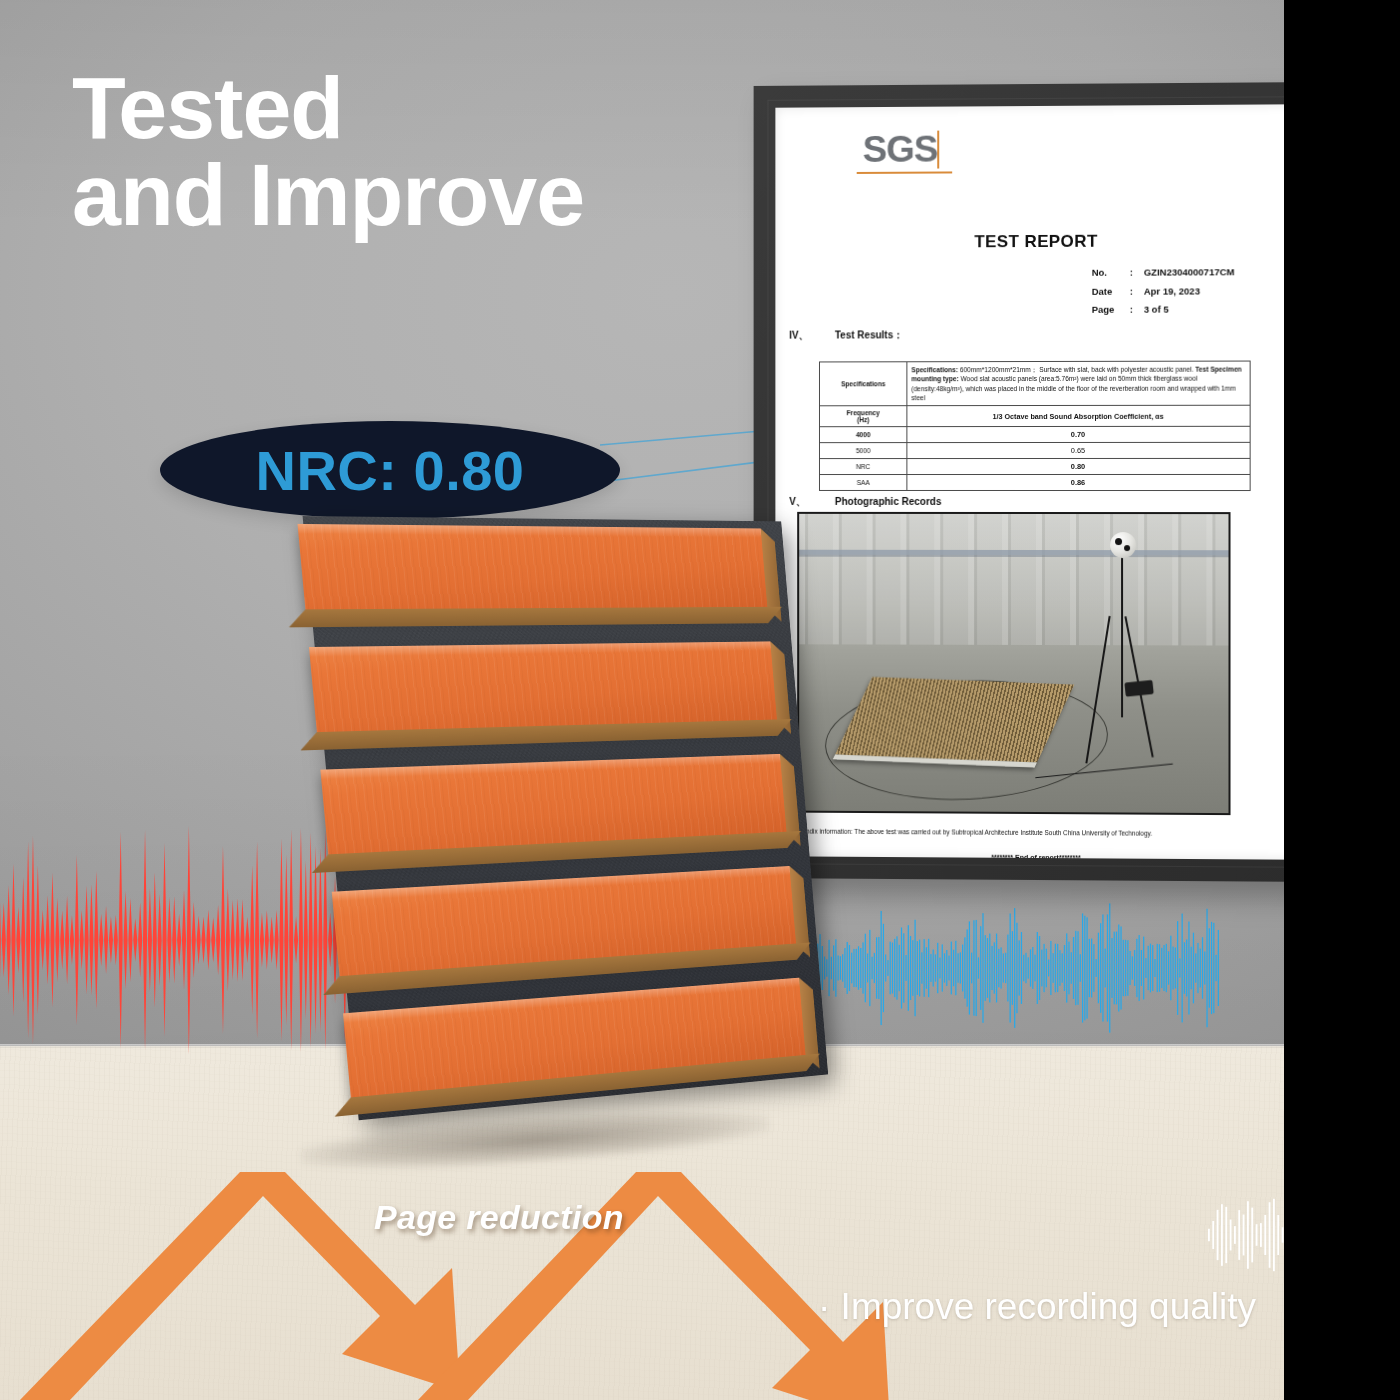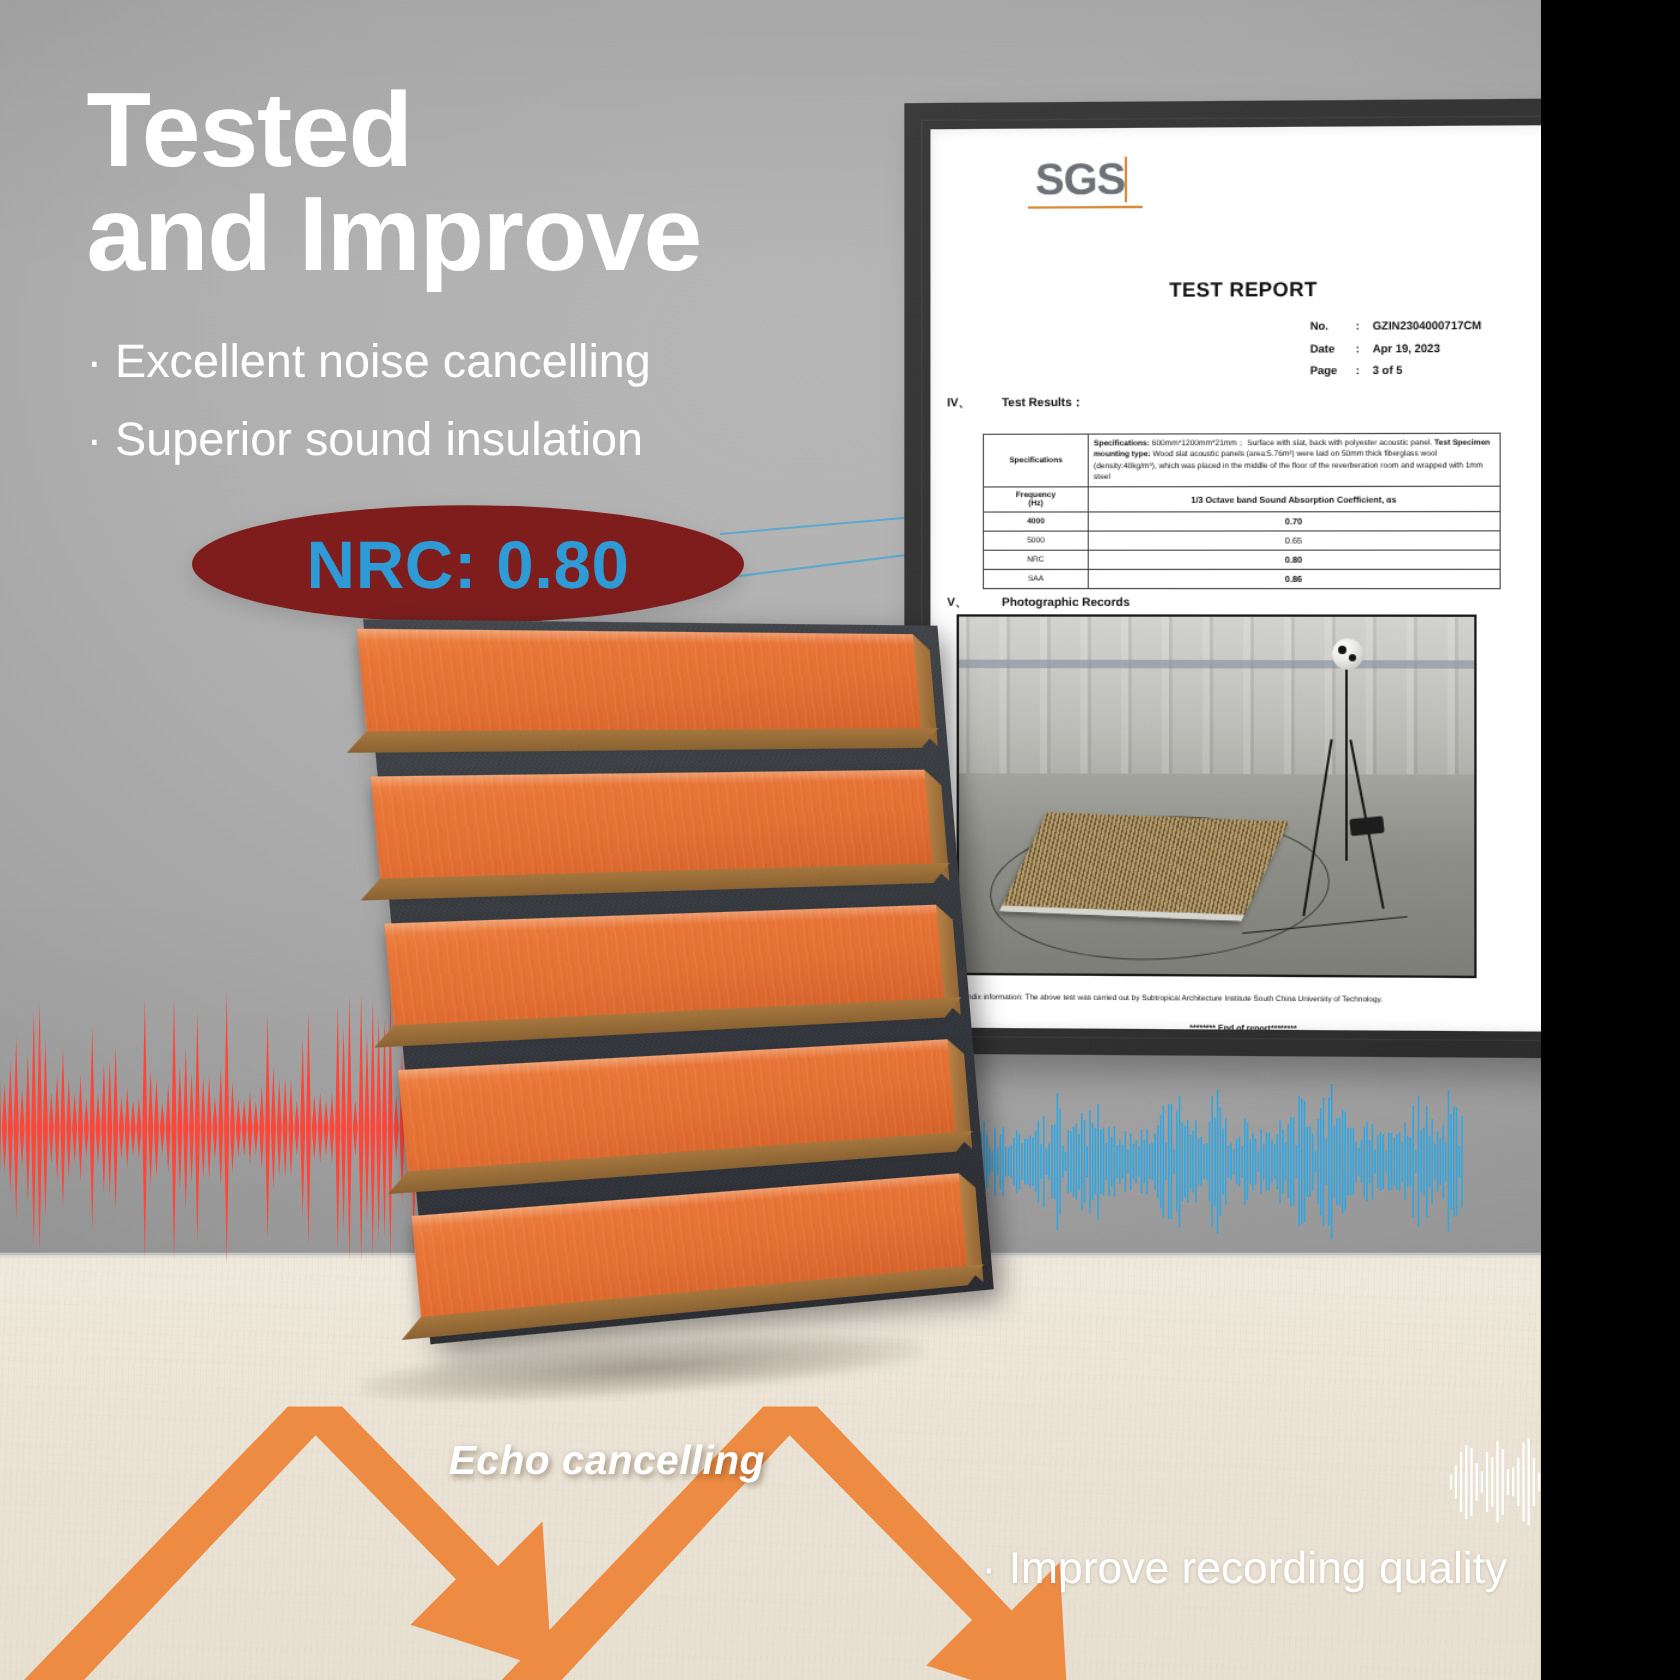--- a/index.html
+++ b/index.html
@@ -28,21 +28,21 @@
 
   
   .headline{position:absolute;left:72px;top:64px;width:640px;color:#FFFFFF;
     font-size:88px;line-height:.99;font-weight:700;letter-spacing:-1px;}
   .headline .l2{display:block;}
   .bullets{position:absolute;left:72px;top:282px;width:660px;color:#FFFFFF;}
   .bullet{font-size:39px;line-height:1.0;margin-bottom:26px;white-space:nowrap;font-weight:400;}
 
   
   .nrc-badge{position:absolute;left:160px;top:421px;width:460px;height:98px;
-    background:#7f1d1d;border-radius:50%/50%;
+    background:#0f172a;border-radius:50%/50%;
     box-shadow:0 6px 16px rgba(0,0,0,.13);
     display:flex;align-items:center;justify-content:center;}
   .nrc-badge span{color:#2E9BD6;font-size:56px;font-weight:700;letter-spacing:.5px;}
 
   
   .leader{position:absolute;left:0;top:0;width:1400px;height:1400px;pointer-events:none;}
 
   
   .frame{position:absolute;left:752px;top:84px;width:568px;height:796px;
     background:linear-gradient(140deg,#3b3b3b 0%, #333 45%, #2c2c2c 100%);
@@ -366,24 +366,20 @@
         <rect x="425.47" y="56.84" width="1.24" height="26.32" fill="#29A8E8"></rect>
         <rect x="427.74" y="31.99" width="1.24" height="76.02" fill="#29A8E8"></rect>
       </g>
   </svg>
 
   <div class="headline">
     <span>Tested</span>
     <span class="l2">and Improve</span>
   </div>
 
-  <div class="bullets">
-    <div class="bullet">· Excellent noise cancelling</div>
-    <div class="bullet">· Superior sound insulation</div>
-  </div>
 
   <svg class="leader" viewBox="0 0 1400 1400">
     <line x1="600" y1="445" x2="1060" y2="405" stroke="#5FA8CE" stroke-width="1.7"></line>
     <line x1="600" y1="482" x2="1055" y2="425" stroke="#5FA8CE" stroke-width="1.7"></line>
   </svg>
 
   <div class="nrc-badge">
     <span>NRC: 0.80</span>
   </div>
 
@@ -522,21 +518,21 @@
     </div>
   </div>
 
   <svg class="arrows" viewBox="0 0 900 270">
     <g fill="#ED8B43">
       <path d="M-60 270 L160 42 L205 42 L335 175 L372 138 L380 262 L262 224 L300 186 L183 66 L-10 270 Z" transform="translate(80,-10)"></path>
       <path d="M120 270 L338 42 L383 42 L545 212 L585 172 L592 296 L474 258 L512 220 L360 66 L170 270 Z" transform="translate(298,-10)"></path>
     </g>
   </svg>
 
-  <div class="echo-label">Echo cancelling</div>
+  <div class="echo-label">Page reduction</div>
 
   <svg class="eq-icon" viewBox="0 0 130 78">
     <g id="eqbars" fill="#FFFFFF">
         <rect x="0.00" y="32.76" width="1.82" height="12.48" fill="#FFFFFF"></rect>
         <rect x="4.33" y="25.02" width="1.82" height="27.96" fill="#FFFFFF"></rect>
         <rect x="8.67" y="13.83" width="1.82" height="50.35" fill="#FFFFFF"></rect>
         <rect x="13.00" y="8.17" width="1.82" height="61.66" fill="#FFFFFF"></rect>
         <rect x="17.33" y="10.85" width="1.82" height="56.30" fill="#FFFFFF"></rect>
         <rect x="21.67" y="23.54" width="1.82" height="30.92" fill="#FFFFFF"></rect>
         <rect x="26.00" y="30.12" width="1.82" height="17.75" fill="#FFFFFF"></rect>

